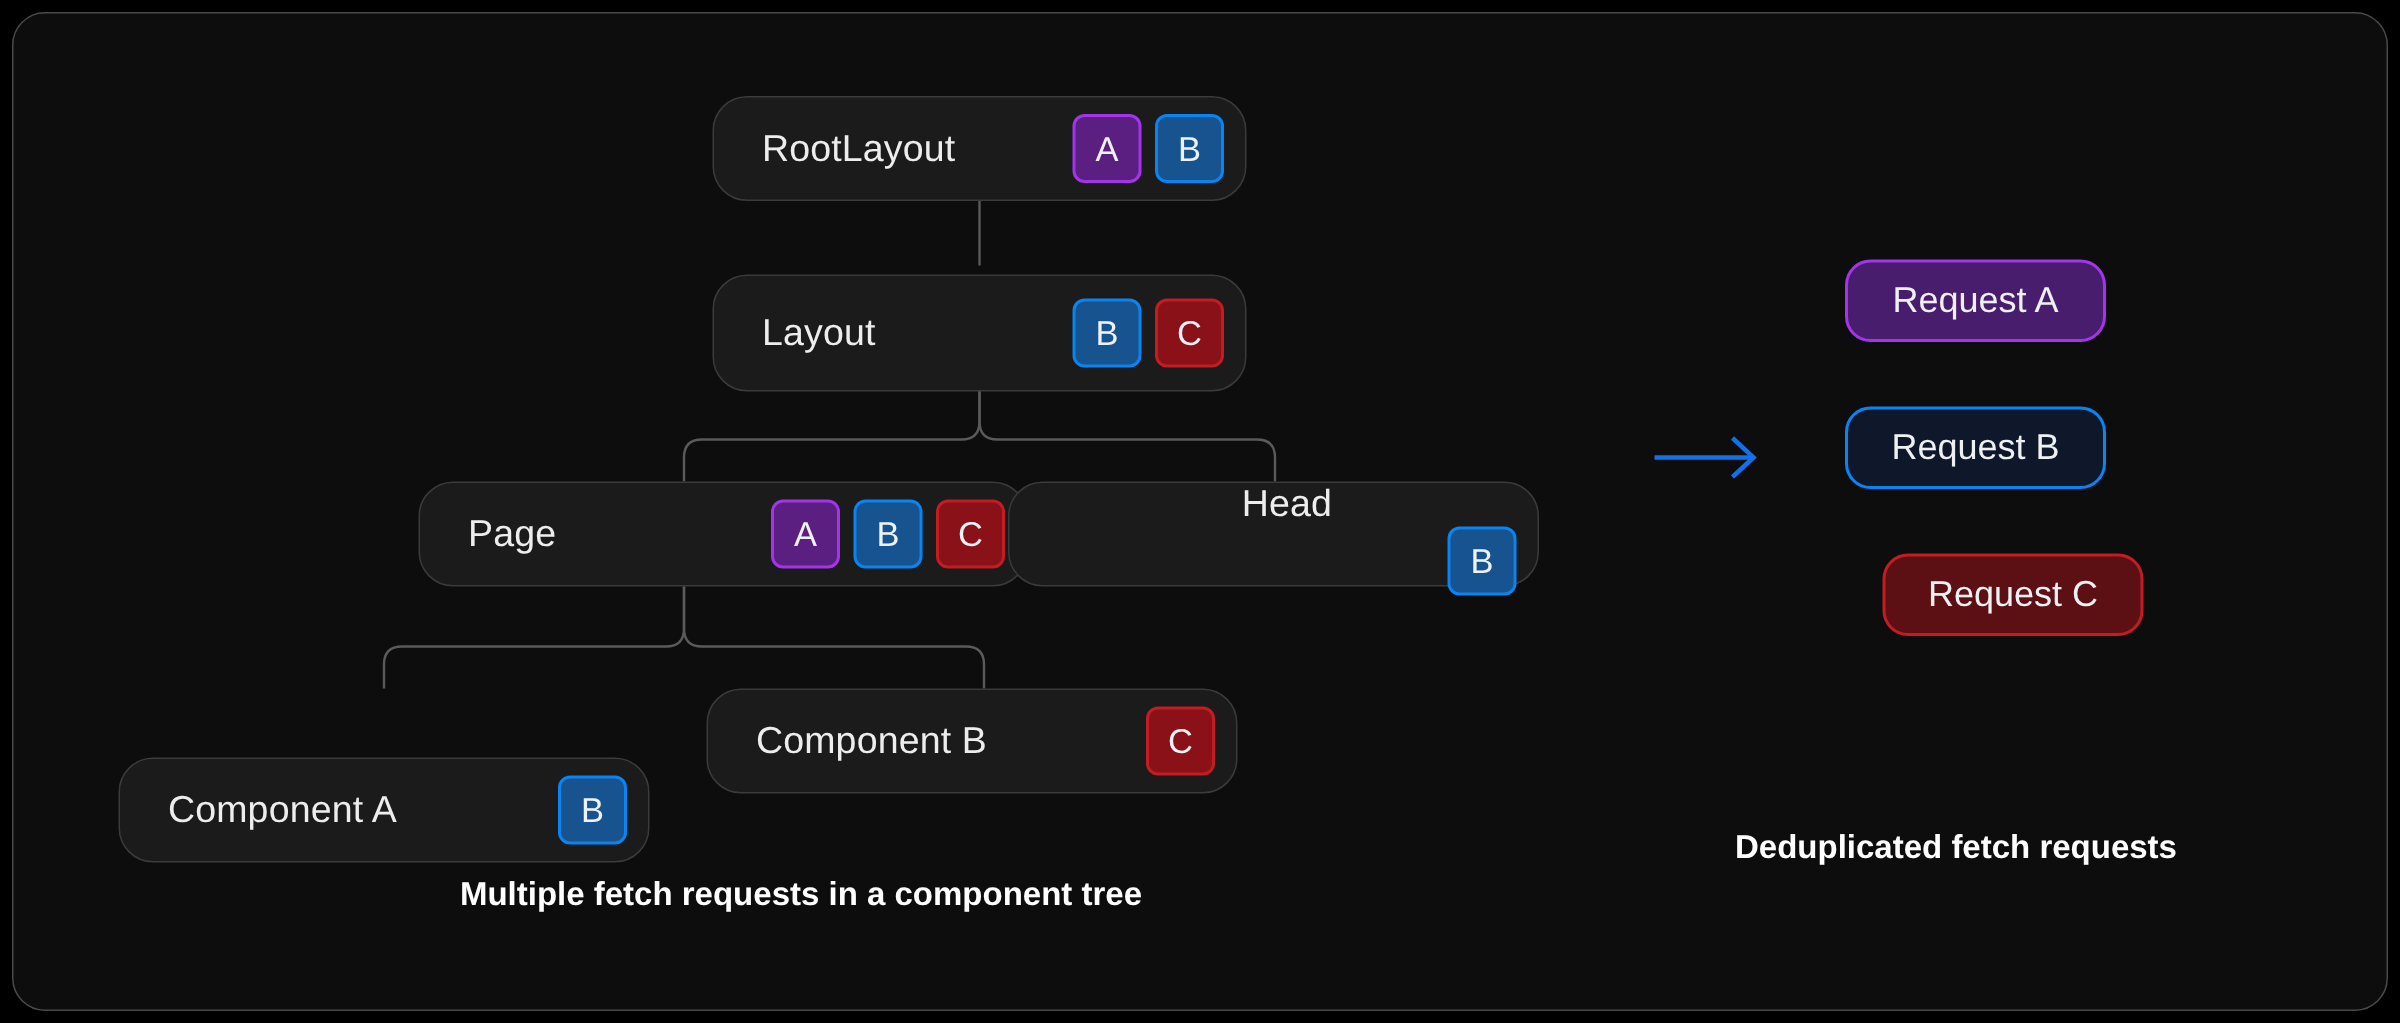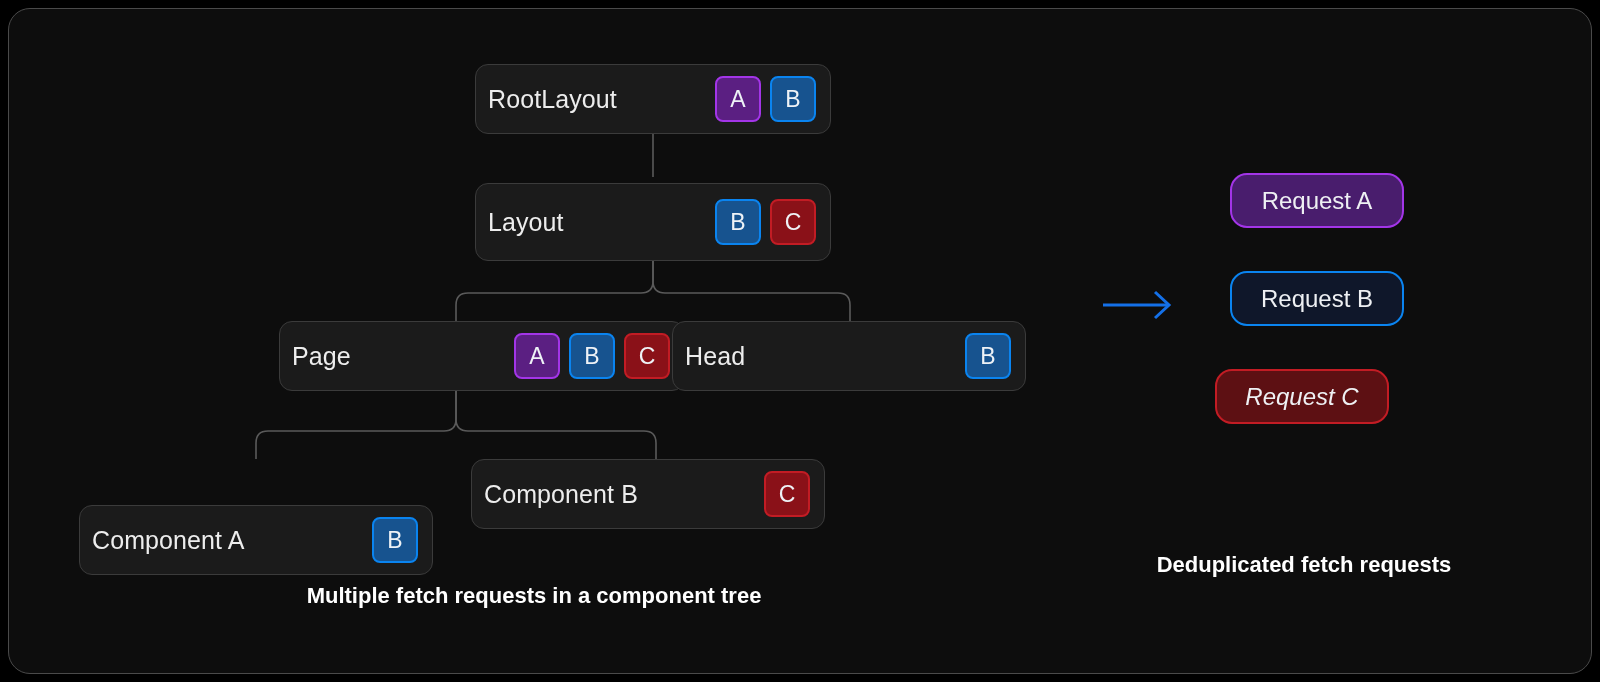--- a/index.html
+++ b/index.html
@@ -46,24 +46,24 @@
     stroke: #5a5a5a;
     stroke-width: 1.6;
   }
 
   
   .node {
     position: absolute;
     box-sizing: border-box;
     background: #1b1b1b;
     border: 1px solid #3b3b3b;
-    border-radius: 13px;
-    display: flex;
-    align-items: center;
-    padding: 0 14px 0 12px;
+    border-radius: 23px;
+    display: flex;
+    align-items: center;
+    padding: 0 14px 0 32px;
   }
   .node-label {
     color: #ededed;
     font-size: 25px;
     font-weight: 400;
     letter-spacing: 0.1px;
     white-space: nowrap;
   }
   .badges {
     margin-left: auto;
@@ -167,21 +167,21 @@
 
     <div class="node" style="left:270px; top:312px; width:406px; height:70px;">
       <span class="node-label">Page</span>
       <span class="badges">
         <span class="badge a">A</span>
         <span class="badge b">B</span>
         <span class="badge c">C</span>
       </span>
     </div>
 
-    <div class="node" style="left:663px; top:312px; width:354px; height:70px;">
+    <div class="node" style="left:663px; top:312px; width:354px; height:70px;flex-direction:column;">
       <span class="node-label">Head</span>
       <span class="badges">
         <span class="badge b">B</span>
       </span>
     </div>
 
     <div class="node" style="left:70px; top:450px; width:354px; height:70px;margin-top:46px;">
       <span class="node-label">Component A</span>
       <span class="badges">
         <span class="badge b">B</span>
@@ -195,19 +195,19 @@
       </span>
     </div>
 
     <svg id="arrow" viewBox="0 0 80 36" xmlns="http://www.w3.org/2000/svg">
       <path d="M 4 18 L 70 18"></path>
       <path d="M 56 5 L 70 18 L 56 31"></path>
     </svg>
 
     <div class="request a" style="left:1221px; top:164px;">Request A</div>
     <div class="request b" style="left:1221px; top:262px;">Request B</div>
-    <div class="request c" style="left:1206px; top:360px;font-style:italic;">Request C</div>
+    <div class="request c" style="left:1246px; top:360px;">Request C</div>
 
     <div class="caption" id="caption-left">Multiple fetch requests in a component tree</div>
     <div class="caption" id="caption-right">Deduplicated fetch requests</div>
 
   </div>
 </div>
 
 </body></html>

